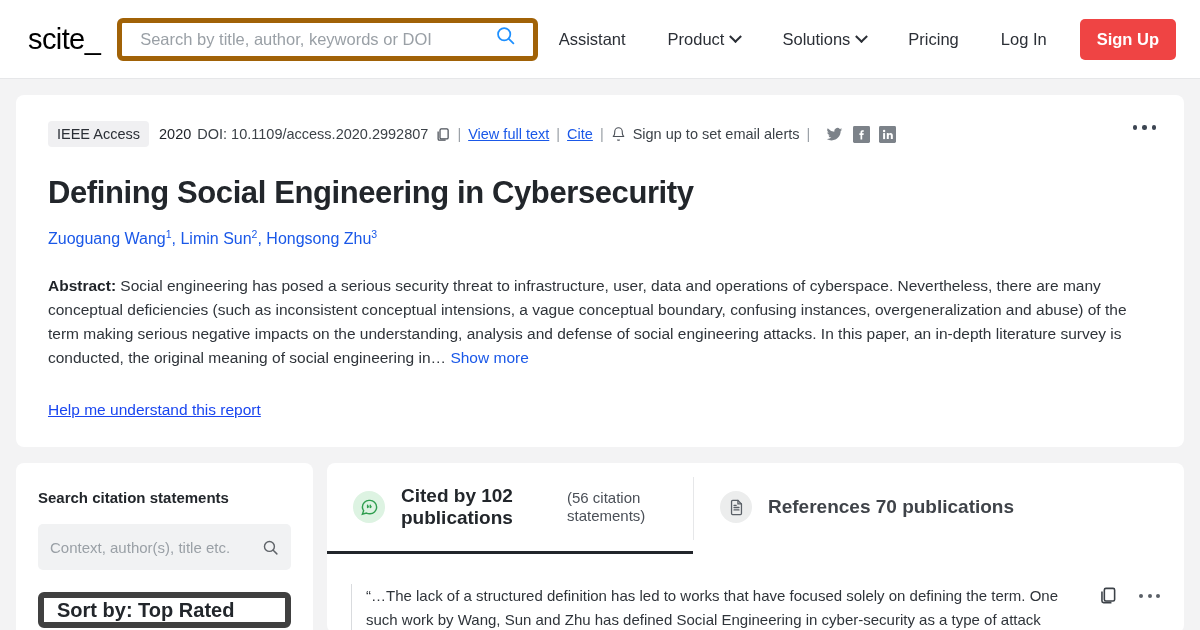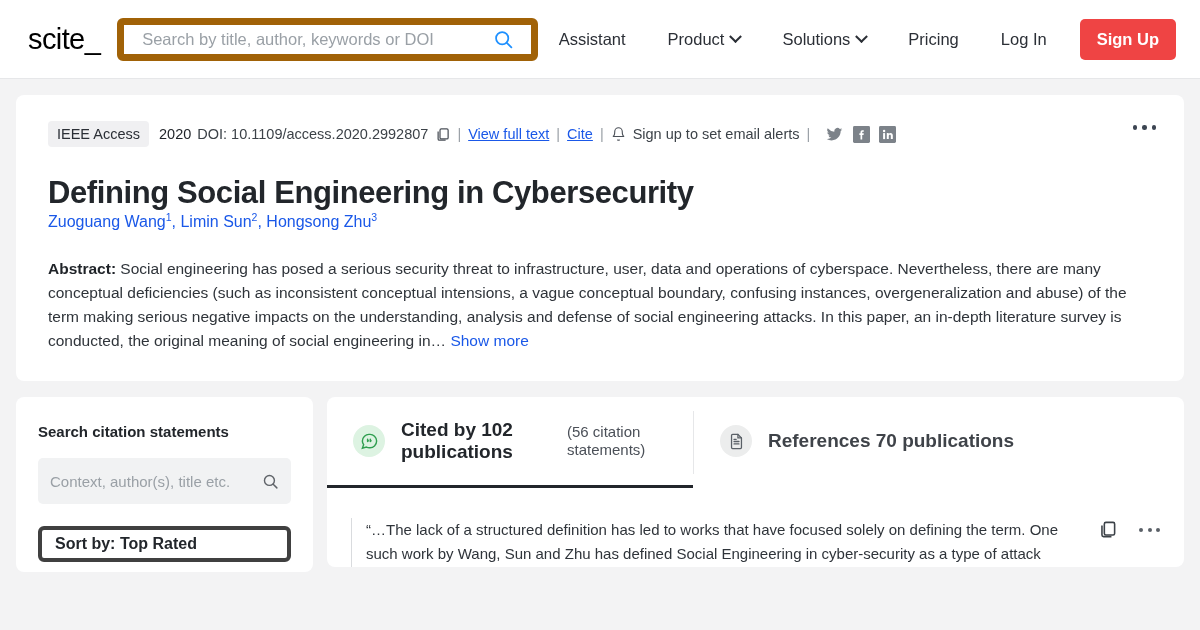--- a/index.html
+++ b/index.html
@@ -26,24 +26,23 @@
     font-weight: normal;
     color: #000000;
     letter-spacing: -0.6px;
     line-height: 1;
     user-select: none;
     margin-right: 17px;
   }
   .search-box {
     width: 444px;
     height: 43px;
-    border: 7px solid #a16207;
+    border: 5px solid #a16207;
     border-radius: 6px;
     display: flex;
-    align-items: center;
     padding: 0 14px 0 18px;
     background: #fff;
   }
   .search-box input {
     flex: 1;
     border: none;
     outline: none;
     font-size: 16.5px;
     color: #3c4043;
     font-family: "Liberation Sans", sans-serif;
@@ -142,20 +141,21 @@
   }
 
   .paper-title {
     font-size: 31px;
     font-weight: bold;
     color: #22262b;
     letter-spacing: -0.4px;
     margin-top: 26px;
   }
   .authors {
+    margin-top: 17px;
     font-size: 16px;
     color: #1a58e8;
     cursor: pointer;
   }
   .authors sup { font-size: 10.5px; }
 
   .abstract {
     margin-top: 26px;
     font-size: 15.5px;
     line-height: 1.55;
@@ -205,26 +205,26 @@
   .sidebar-search input {
     flex: 1;
     border: none; outline: none; background: transparent;
     font-size: 15px; color: #5f6368;
     font-family: "Liberation Sans", sans-serif;
   }
   .sidebar-search input::placeholder { color: #9aa0a6; }
   .sort-select {
     margin-top: 22px;
     height: 36px;
-    border: 4px solid #404040;
+    border: 6px solid #404040;
     border-radius: 6px;
     display: flex;
     align-items: center;
     padding: 0 13px;
-    font-size: 16px;
+    font-size: 20px;
     color: #22262b;
     font-weight: bold;
     cursor: pointer;
     overflow: hidden;
   }
 
   .content-col { flex: 1; min-width: 0; }
 
   .tabs {
     display: flex;
@@ -401,20 +401,21 @@
     <div class="authors">
       <span><span>Zuoguang Wang</span><sup>1</sup></span><span>, </span><span><span>Limin Sun</span><sup>2</sup></span><span>, </span><span><span>Hongsong Zhu</span><sup>3</sup></span>
     </div>
 
     <p class="abstract">
       <b>Abstract:</b>
       <span>Social engineering has posed a serious security threat to infrastructure, user, data and operations of cyberspace. Nevertheless, there are many conceptual deficiencies (such as inconsistent conceptual intensions, a vague conceptual boundary, confusing instances, overgeneralization and abuse) of the term making serious negative impacts on the understanding, analysis and defense of social engineering attacks. In this paper, an in-depth literature survey is conducted, the original meaning of social engineering in…</span>
       <span class="show-more">Show more</span>
     </p>
 
+    <a class="help-link">Help me understand this report</a>
   </div>
 
   <div class="lower">
 
     <aside class="sidebar">
       <div class="sidebar-title">Search citation statements</div>
 
       <div class="sidebar-search">
         <input type="text" placeholder="Context, author(s), title etc." style="">
         <span style="display:flex;">

